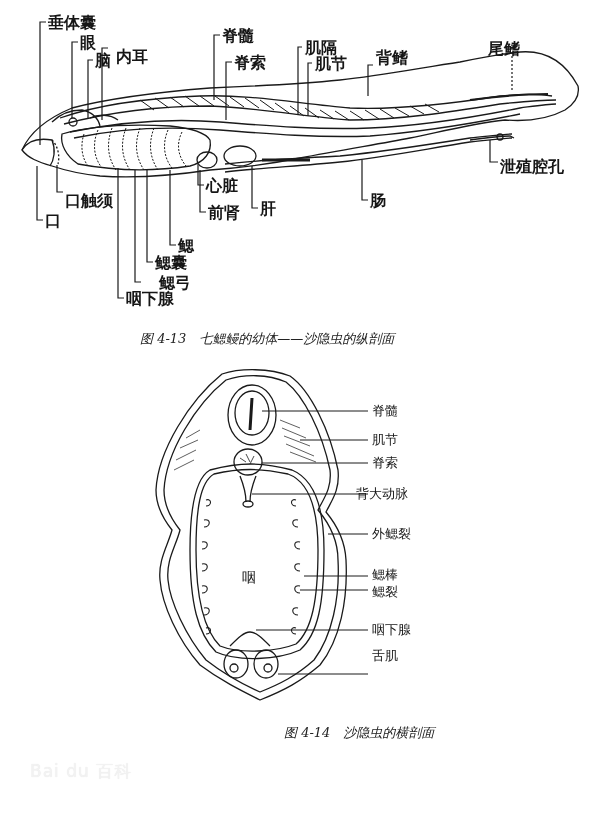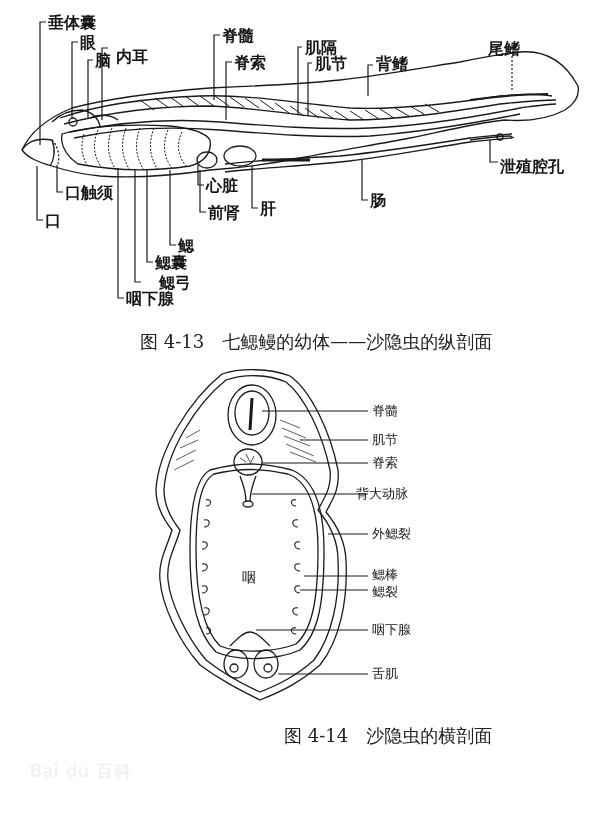--- a/index.html
+++ b/index.html
@@ -1,21 +1,21 @@
 <!DOCTYPE html>
 <html><head>
 <meta charset="utf-8">
 <style>
   html, body { margin: 0; padding: 0; background: #ffffff; }
   body { width: 600px; height: 814px; position: relative; overflow: hidden;
          font-family: "DejaVu Serif", "Liberation Serif", serif; color: #1a1a1a; }
   .fig { position: absolute; left: 0; top: 0; }
   .lbl { position: absolute; font-size: 16px; line-height: 14px; white-space: nowrap; font-weight: bold; color: #161616; }
   .lbl2 { position: absolute; font-size: 13px; line-height: 14px; white-space: nowrap; color: #161616; }
-  .cap { position: absolute; font-size: 18px; white-space: nowrap; color: #222; }
+  .cap { position: absolute; font-size: 13px; white-space: nowrap; color: #222; font-style: italic; }
   .wm { position: absolute; left: 30px; top: 760px; font-family: "DejaVu Sans", sans-serif;
         font-size: 17px; color: #f2f2f2; letter-spacing: 1px; text-shadow: 0 0 1px #e4e4e4; }
   svg path, svg line, svg polyline, svg ellipse, svg rect, svg circle { vector-effect: non-scaling-stroke; }
 </style>
 </head>
 <body>
 
 <svg class="fig" width="600" height="814" viewBox="0 0 600 814" fill="none" stroke="#1a1a1a" stroke-width="1.3">
 
   <path d="M22,150 C30,132 48,118 72,108 C110,98 160,92 210,88 C260,86 300,84 340,80 C380,76 420,68 460,62 C480,58 500,54 520,52 C545,50 565,62 578,86 C580,96 574,104 565,110 C550,118 530,122 505,120 C470,124 440,132 410,138 C380,144 340,150 300,158 C270,164 240,168 210,170 C170,176 130,178 100,176 C80,174 64,170 52,166 C38,162 28,158 22,150 Z"></path>
@@ -104,28 +104,28 @@
 </svg>
 
 <span class="lbl" style="left:48px;top:16px">垂体囊</span>
 <span class="lbl" style="left:80px;top:36px">眼</span>
 <span class="lbl" style="left:95px;top:54px">脑</span>
 <span class="lbl" style="left:116px;top:50px">内耳</span>
 <span class="lbl" style="left:222px;top:29px">脊髓</span>
 <span class="lbl" style="left:234px;top:56px">脊索</span>
 <span class="lbl" style="left:305px;top:41px">肌隔</span>
 <span class="lbl" style="left:315px;top:57px">肌节</span>
-<span class="lbl" style="left:376px;top:57px">背鳍</span>
+<span class="lbl" style="left:376px;top:51px">背鳍</span>
 <span class="lbl" style="left:488px;top:42px">尾鳍</span>
 <span class="lbl" style="left:500px;top:160px">泄殖腔孔</span>
 <span class="lbl" style="left:370px;top:194px">肠</span>
 <span class="lbl" style="left:260px;top:202px">肝</span>
 <span class="lbl" style="left:208px;top:206px">前肾</span>
 <span class="lbl" style="left:206px;top:179px">心脏</span>
-<span class="lbl" style="left:65px;top:186px">口触须</span>
+<span class="lbl" style="left:65px;top:194px">口触须</span>
 <span class="lbl" style="left:45px;top:214px">口</span>
 <span class="lbl" style="left:178px;top:239px">鳃</span>
 <span class="lbl" style="left:155px;top:256px">鳃囊</span>
 <span class="lbl" style="left:159px;top:276px">鳃弓</span>
 <span class="lbl" style="left:126px;top:292px">咽下腺</span>
 
 <span class="cap" style="left:140px;top:330px">图 4-13　七鳃鳗的幼体——沙隐虫的纵剖面</span>
 
 <svg class="fig" width="600" height="814" viewBox="0 0 600 814" fill="none" stroke="#1a1a1a" stroke-width="1.3">
 
@@ -189,17 +189,17 @@
 <span class="lbl2" style="left:242px;top:570px;font-size:14px">咽</span>
 
 <span class="lbl2" style="left:372px;top:404px">脊髓</span>
 <span class="lbl2" style="left:372px;top:433px">肌节</span>
 <span class="lbl2" style="left:372px;top:456px">脊索</span>
 <span class="lbl2" style="left:356px;top:487px">背大动脉</span>
 <span class="lbl2" style="left:372px;top:527px">外鳃裂</span>
 <span class="lbl2" style="left:372px;top:568px">鳃棒</span>
 <span class="lbl2" style="left:372px;top:585px">鳃裂</span>
 <span class="lbl2" style="left:372px;top:623px">咽下腺</span>
-<span class="lbl2" style="left:372px;top:667px">舌肌</span>
+<span class="lbl2" style="left:372px;top:649px">舌肌</span>
 
 <span class="cap" style="left:284px;top:724px">图 4-14　沙隐虫的横剖面</span>
 
 <span class="wm">Bai du 百科</span>
 
 </body></html>

